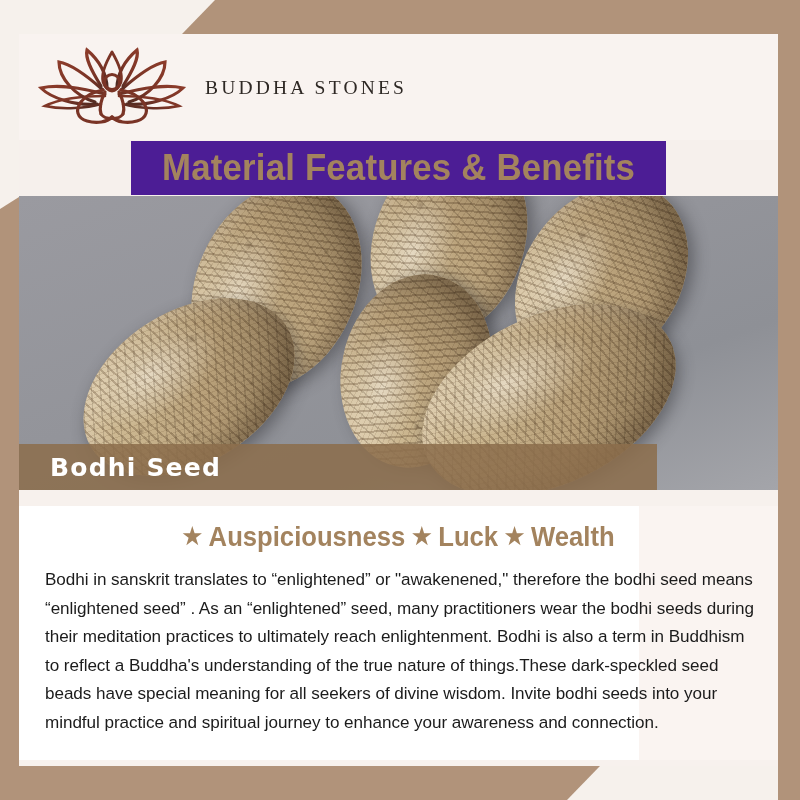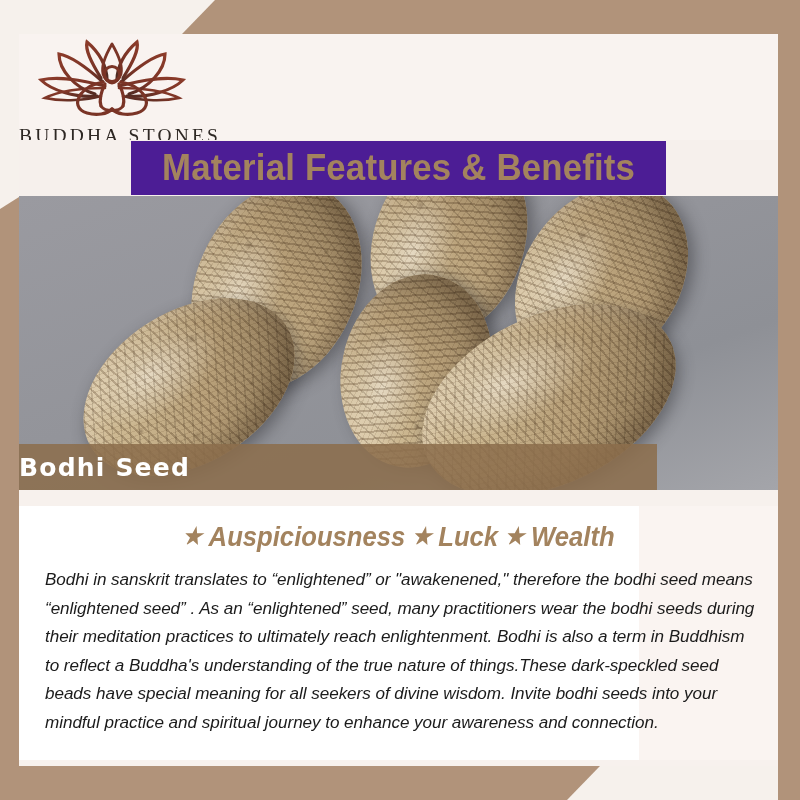--- a/index.html
+++ b/index.html
@@ -36,21 +36,21 @@
     background:#faf4f1;
   }
 
   
   .header{
     position:absolute;left:19px;top:34px;width:759px;height:106px;
     background:#f9f3f0;
   }
   .logo-wrap{
     position:absolute;left:0;top:0;width:759px;height:106px;
-    display:flex;flex-direction:column;align-items:flex-start;justify-content:flex-start;
+    display:flex;align-items:center;justify-content:flex-start;
   }
   .logo-mark{margin-top:2px;}
   .logo-text{
     font-family:"Liberation Serif",serif;
     font-size:19.5px;letter-spacing:3.2px;color:#2e2824;
     margin-top:1px;font-weight:400;
   }
 
   
   .title-band{
@@ -108,33 +108,32 @@
   .seed-f{left:395px;top:120px;width:270px;height:168px;transform:rotate(-26deg);}
 
   
   .seed-label{
     position:absolute;left:19px;top:444px;width:638px;height:46px;
     background:rgba(140,110,76,.86);
     display:flex;align-items:center;
   }
   .seed-label-text{
     color:#ffffff;font-weight:bold;font-size:25px;
-    letter-spacing:1.2px;
+    letter-spacing:1.2px;margin-left:31px;
     font-family:"DejaVu Sans",sans-serif;
   }
 
   
   .cream-strip{
     position:absolute;left:19px;top:490px;width:759px;height:16px;
     background:#f7f1ed;
   }
   .content{
     position:absolute;left:19px;top:506px;width:620px;height:254px;
     background:#ffffff;
-    font-style:italic;
   }
   .benefits{
     position:absolute;left:0;top:16px;width:759px;
     text-align:center;
     font-family:"Liberation Sans Narrow","Liberation Sans",sans-serif;
     font-weight:bold;font-size:27px;color:#a3835e;
     white-space:nowrap;
     transform:scaleX(0.95);
   }
   .benefits .star{font-size:23px;vertical-align:2px;}

